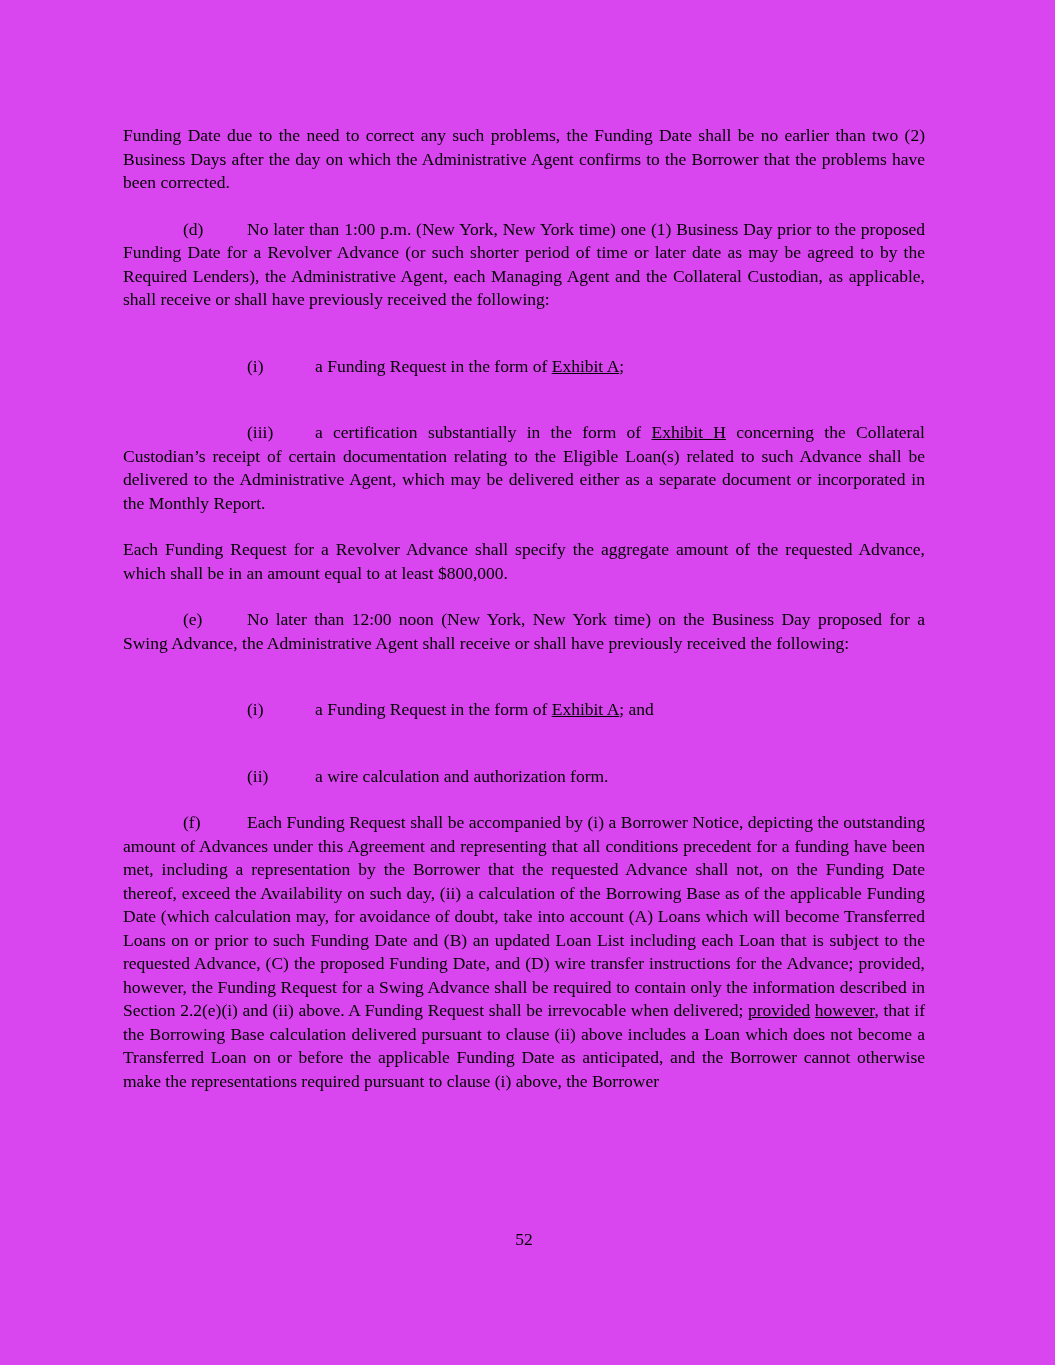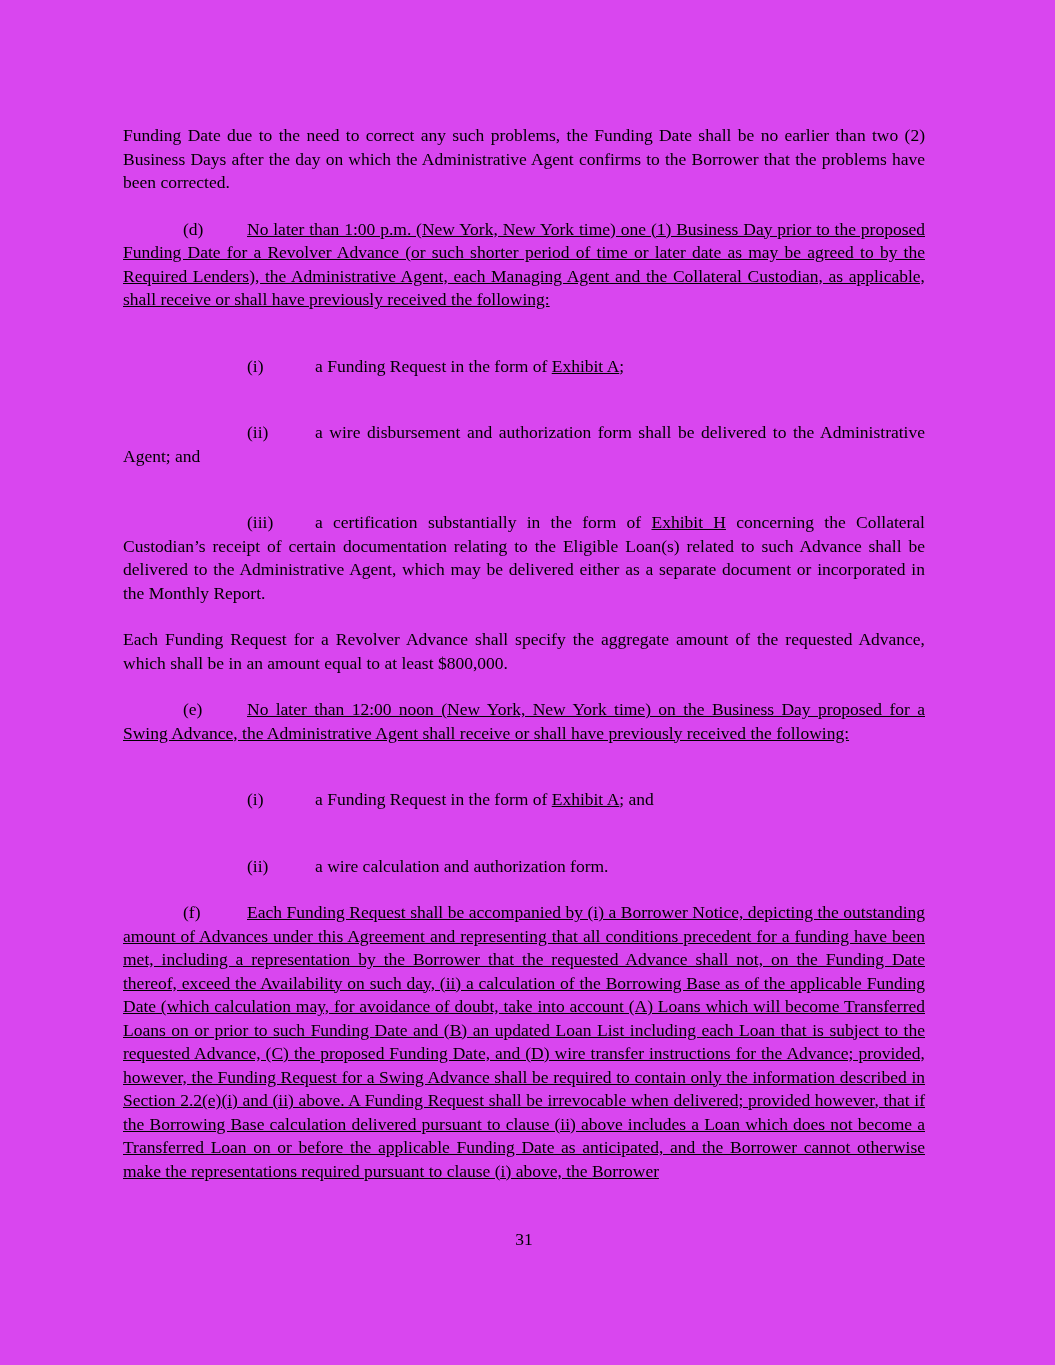--- a/index.html
+++ b/index.html
@@ -23,21 +23,21 @@
     left: 123px;
     top: 124px;
     width: 802px;
     font-size: 17.5px;
     line-height: 23.5px;
   }
   .para {
     margin: 0 0 23px 0;
     text-align: justify;
   }
-  .para.level1 { text-indent: 60px; text-decoration: underline; }
+  .para.level1 { text-indent: 60px; }
   .para.level2 { text-indent: 124px; margin-top: 43px; }
   .label {
     display: inline-block;
     text-indent: 0;
     vertical-align: baseline;
   }
   .label.lab1 { width: 64px; }
   .label.lab2 { width: 68px; }
   .u { text-decoration: underline; }
   .footer {
@@ -51,22 +51,21 @@
   }
 </style>
 </head>
 <body>
 
 <div class="page">
   <div class="doc-body" id="doc-body">
       <p class="para level0"><span>Funding Date due to the need to correct any such problems, the Funding Date shall be no earlier than two (2) Business Days after the day on which the Administrative Agent confirms to the Borrower that the problems have been corrected.</span></p>
       <p class="para level1"><span class="label lab1">(d)</span><span>No later than 1:00 p.m. (New York, New York time) one (1) Business Day prior to the proposed Funding Date for a Revolver Advance (or such shorter period of time or later date as may be agreed to by the Required Lenders), the Administrative Agent, each Managing Agent and the Collateral Custodian, as applicable, shall receive or shall have previously received the following:</span></p>
       <p class="para level2"><span class="label lab2">(i)</span><span>a Funding Request in the form of </span><span class="u">Exhibit A</span><span>;</span></p>
-      <p class="para level2"><span class="label lab2">(ii)</span><span>a wire disbursement and authorization form shall be delivered to the Administrative Agent; and</span></p>
       <p class="para level2"><span class="label lab2">(iii)</span><span>a certification substantially in the form of </span><span class="u">Exhibit H</span><span> concerning the Collateral Custodian’s receipt of certain documentation relating to the Eligible Loan(s) related to such Advance shall be delivered to the Administrative Agent, which may be delivered either as a separate document or incorporated in the Monthly Report.</span></p>
       <p class="para level0"><span>Each Funding Request for a Revolver Advance shall specify the aggregate amount of the requested Advance, which shall be in an amount equal to at least $800,000.</span></p>
       <p class="para level1"><span class="label lab1">(e)</span><span>No later than 12:00 noon (New York, New York time) on the Business Day proposed for a Swing Advance, the Administrative Agent shall receive or shall have previously received the following:</span></p>
       <p class="para level2"><span class="label lab2">(i)</span><span>a Funding Request in the form of </span><span class="u">Exhibit A</span><span>; and</span></p>
       <p class="para level2"><span class="label lab2">(ii)</span><span>a wire calculation and authorization form.</span></p>
       <p class="para level1"><span class="label lab1">(f)</span><span>Each Funding Request shall be accompanied by (i) a Borrower Notice, depicting the outstanding amount of Advances under this Agreement and representing that all conditions precedent for a funding have been met, including a representation by the Borrower that the requested Advance shall not, on the Funding Date thereof, exceed the Availability on such day, (ii) a calculation of the Borrowing Base as of the applicable Funding Date (which calculation may, for avoidance of doubt, take into account (A) Loans which will become Transferred Loans on or prior to such Funding Date and (B) an updated Loan List including each Loan that is subject to the requested Advance, (C) the proposed Funding Date, and (D) wire transfer instructions for the Advance; provided, however, the Funding Request for a Swing Advance shall be required to contain only the information described in Section 2.2(e)(i) and (ii) above.  A Funding Request shall be irrevocable when delivered; </span><span class="u">provided</span><span> </span><span class="u">however</span><span>, that if the Borrowing Base calculation delivered pursuant to clause (ii) above includes a Loan which does not become a Transferred Loan on or before the applicable Funding Date as anticipated, and the Borrower cannot otherwise make the representations required pursuant to clause (i) above, the Borrower</span></p>
     </div>
-  <div class="footer">31</div>
+  <div class="footer">52</div>
 </div>
 
 </body></html>

